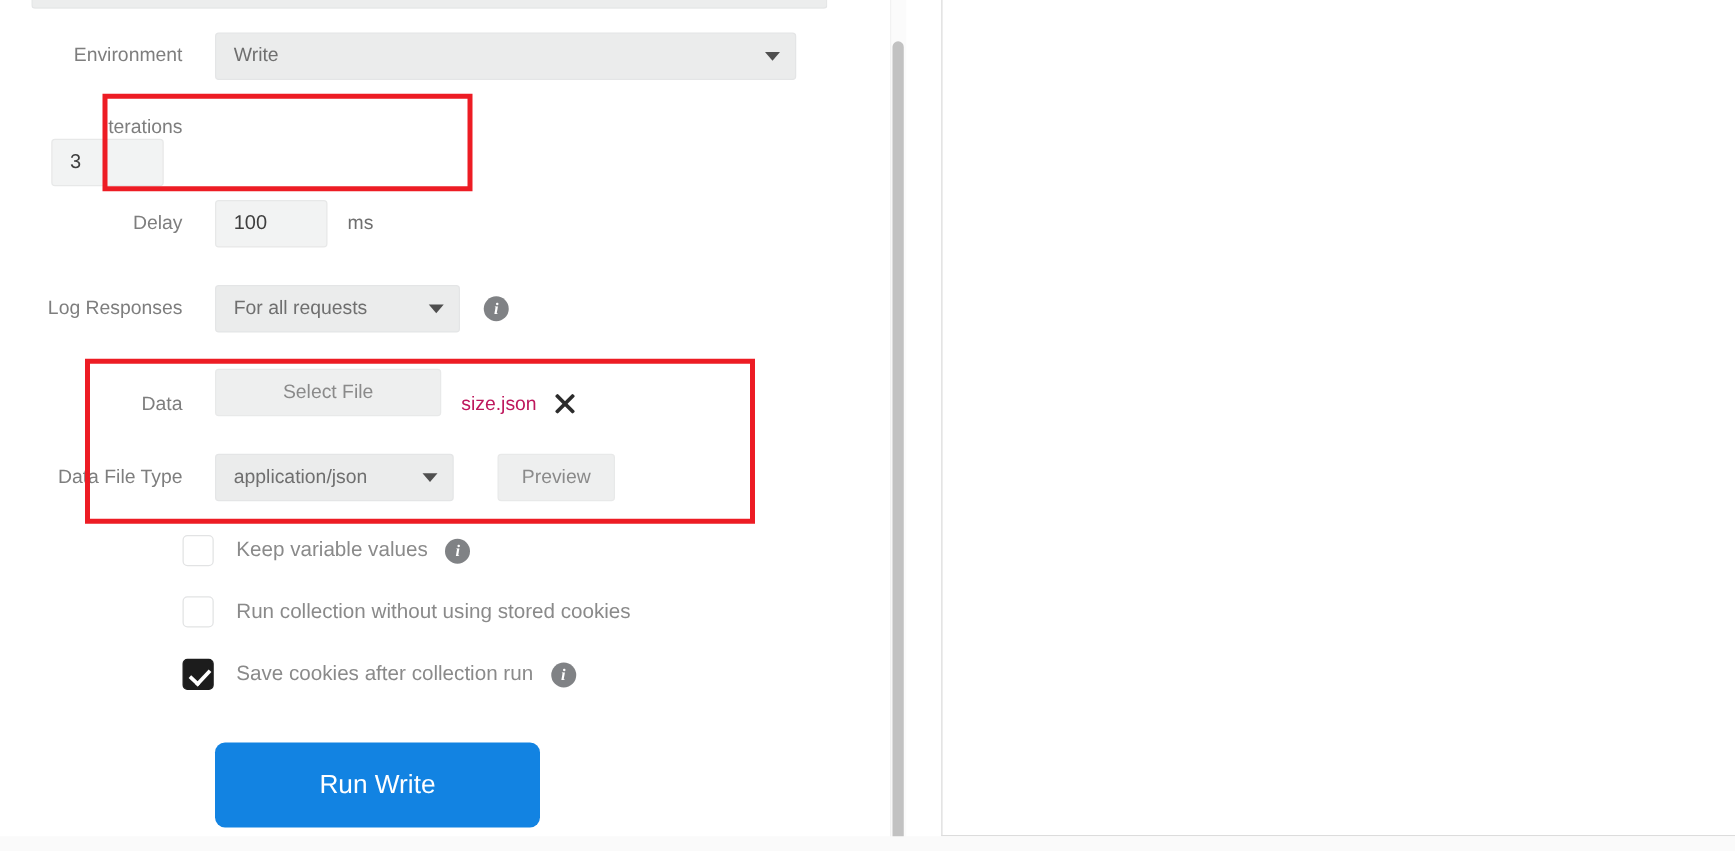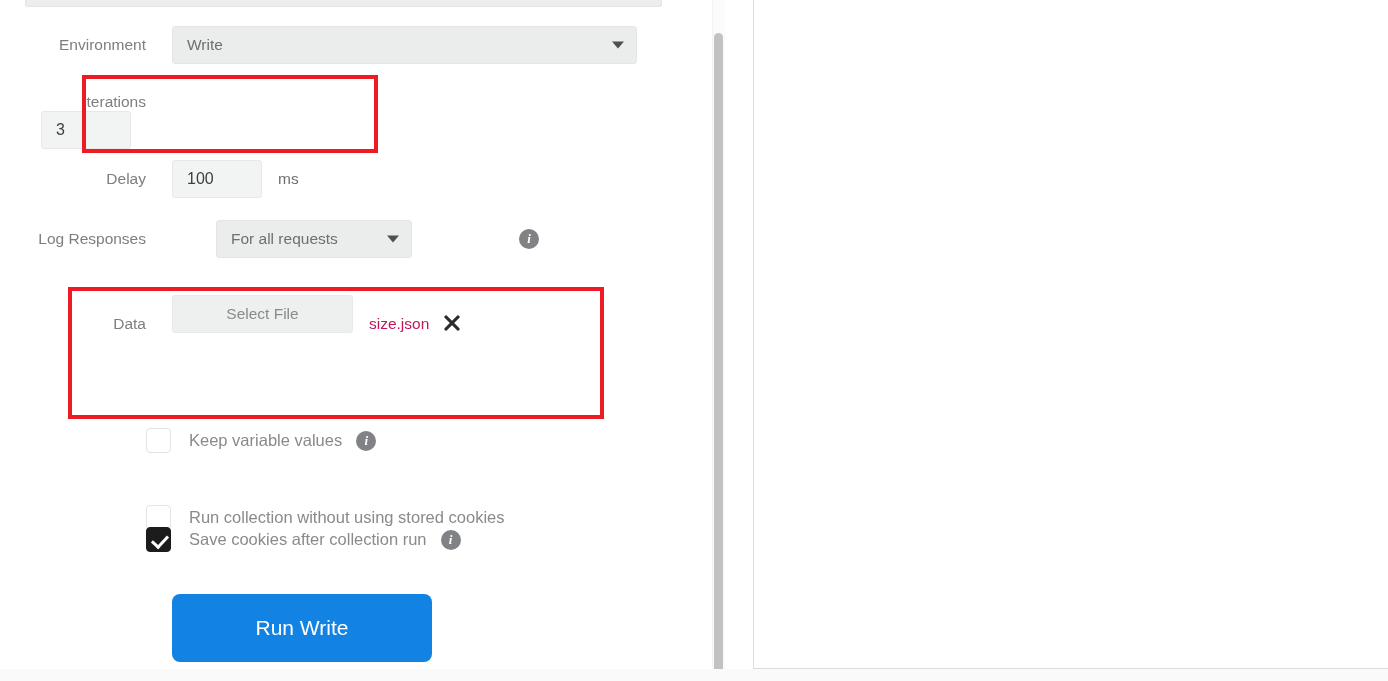--- a/index.html
+++ b/index.html
@@ -165,45 +165,54 @@
     </div>
 
     <div class="form-row" style="left:0px; top:160px;">
       <div class="lbl">Delay</div>
       <div class="txt">
         <span>100</span>
       </div>
       <div class="unit">ms</div>
     </div>
 
-    <div class="form-row" style="left:0px; top:220px;gap:44px;">
+    <div class="form-row" style="left:0px; top:228px;">
       <div class="lbl">Log Responses</div>
       <div class="sel" style="width:196px;">
         <span>For all requests</span>
         <span class="caret"></span>
       </div>
       <div style="width:19px;"></div>
       <div class="info">i</div>
     </div>
 
     <div class="form-row" style="left:0px; top:295px;align-items:flex-end;">
       <div class="lbl">Data</div>
       <div class="gbtn" style="width:181px;">Select File</div>
       <div class="fname">size.json</div>
       <div class="xicon"></div>
     </div>
 
+    <div class="form-row" style="left:0px; top:363px;">
+      <div class="lbl">Data File Type</div>
+      <div class="sel" style="width:191px;">
+        <span>application/json</span>
+        <span class="caret"></span>
+      </div>
+      <div style="width:35px;"></div>
+      <div class="gbtn" style="width:94px;">Preview</div>
+    </div>
 
     <div class="cb-row" style="left:146px; top:428px;">
       <div class="cbox"></div>
       <div class="cb-label">Keep variable values</div>
       <div class="info">i</div>
     </div>
 
-    <div class="cb-row" style="left:146px; top:477px;margin-top:28px;">
+    <div class="cb-row" style="left:146px; top:477px;">
       <div class="cbox"></div>
       <div class="cb-label">Run collection without using stored cookies</div>
     </div>
 
     <div class="cb-row" style="left:146px; top:527px;">
       <div class="cbox on"></div>
       <div class="cb-label">Save cookies after collection run</div>
       <div class="info">i</div>
     </div>
 

